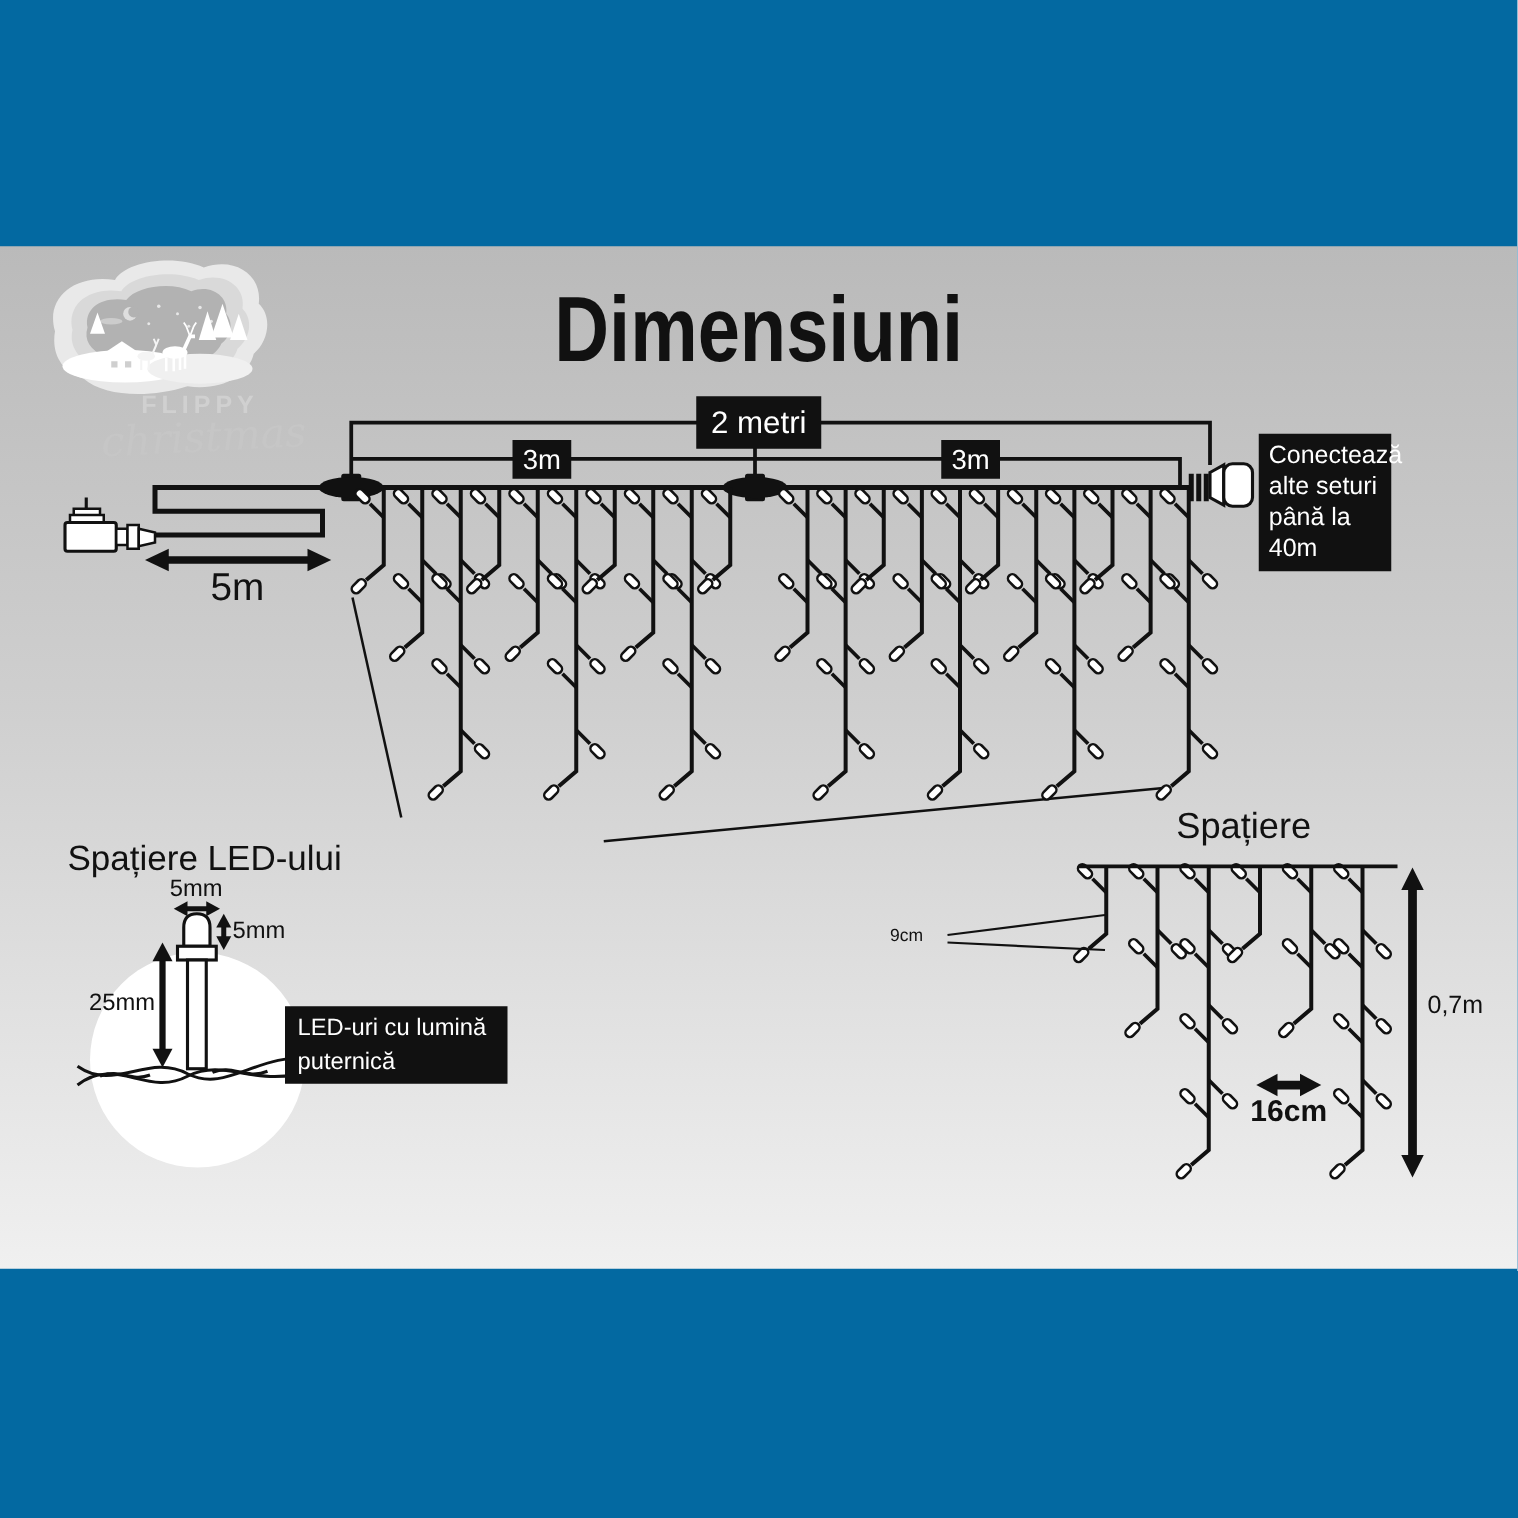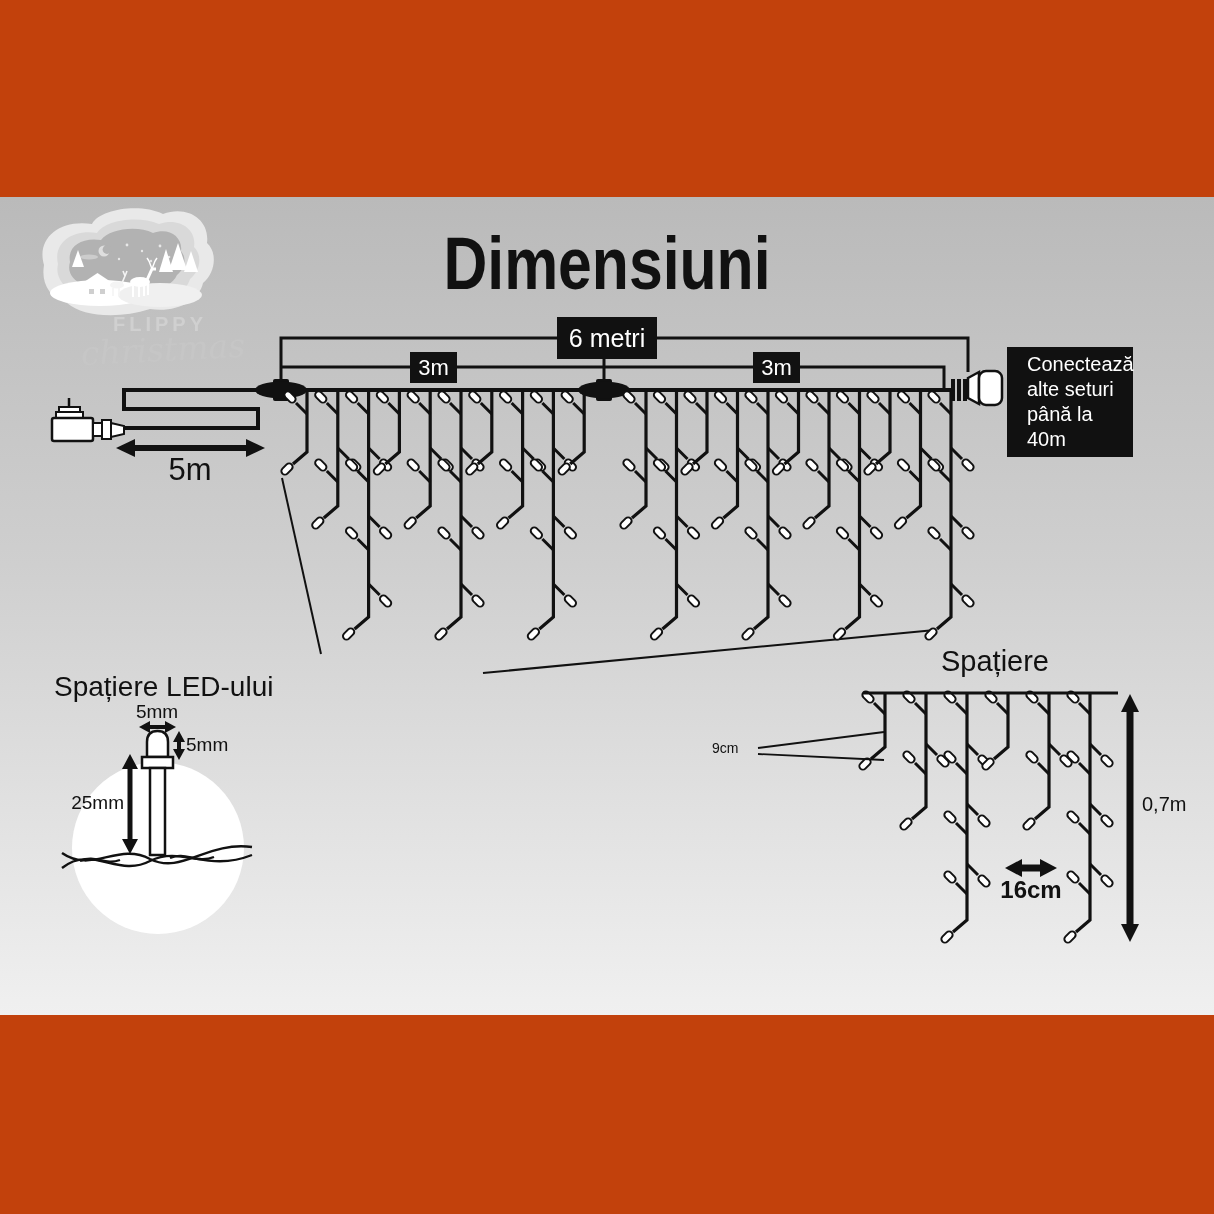--- a/index.html
+++ b/index.html
@@ -1,38 +1,38 @@
 <!DOCTYPE html>
 <html style="--band-top: #bababa; --band-bottom: #f0f0f0; --ink: #111111; --box-bg: #111111; --box-text: #ffffff; --bulb-fill: #ffffff;"><head>
 <meta charset="utf-8">
 <style>
   * { margin:0; padding:0; box-sizing:border-box; }
   html,body { background:#ffffff; }
   #stage {
     position:relative; width:1214px; height:1214px; overflow:hidden;
-    background:#c2410c; font-family:"Liberation Sans", sans-serif; color:var(--ink,#111);
+    background:#0369a1; font-family:"Liberation Sans", sans-serif; color:var(--ink,#111);
   }
   #band {
     position:absolute; left:0; top:197px; width:1214px; height:818px;
     background:linear-gradient(180deg, var(--band-top,#bababa) 0%, #cfcfcf 45%, var(--band-bottom,#f0f0f0) 100%);
   }
   #art { position:absolute; left:0; top:0; }
   .lbl { position:absolute; color:var(--ink,#111); white-space:nowrap; }
   .box {
     position:absolute; background:var(--box-bg,#111); color:var(--box-text,#fff);
     display:flex; align-items:center; justify-content:center; text-align:center;
   }
   .box.left { justify-content:flex-start; text-align:left; white-space:normal; }
   #title { left:0; right:0; top:221px; text-align:center; font-size:74px; font-weight:bold;
            transform:scaleX(0.82); letter-spacing:0px; }
   #box-6metri   { left:557px; top:317px; width:100px; height:42px; font-size:25px; }
   #box-3m-left  { left:410px; top:352px; width:47px;  height:31px; font-size:22px; }
   #box-3m-right { left:753px; top:352px; width:47px;  height:31px; font-size:22px; }
   #lbl-5m       { left:130px; top:452px; width:120px; text-align:center; font-size:31px; }
-  #box-connect  { left:1007px; top:347px; width:126px; padding:5px 20px; font-size:20px; line-height:25px; }
+  #box-connect  { left:1007px; top:347px; width:106px; padding:5px 8px; font-size:20px; line-height:25px; }
   #box-ledcount { left:321px; top:651px; width:162px; height:37px; font-size:21px; }
   #lbl-marimea  { left:54px;  top:671px; font-size:28px; }
   #lbl-5mm-top  { left:122px; top:701px; width:70px; text-align:center; font-size:19px; }
   #lbl-5mm-right{ left:186px; top:734px; font-size:19px; }
   #lbl-25mm     { left:56px;  top:792px; width:68px; text-align:right; font-size:19px; }
   #box-note     { left:228px; top:805px; width:178px; padding:4px 10px; font-size:19px; line-height:27px; }
   #lbl-spatiere { left:920px; top:645px; width:150px; text-align:center; font-size:29px; }
   #lbl-9cm      { left:712px; top:740px; font-size:14px; }
   #lbl-16cm     { left:995px; top:876px; width:72px; text-align:center; font-size:24px;font-weight:bold; }
   #lbl-07m      { left:1142px; top:793px; font-size:20px; }
@@ -434,29 +434,30 @@
         <polygon points="130,854 122,839 138,839"></polygon>
       </g>
     </g>
   </svg>
 
   <div id="title" class="lbl">Dimensiuni</div>
 
   <div id="logo-flippy" class="lbl">FLIPPY</div>
   <div id="logo-christmas" class="lbl">christmas</div>
 
-  <div id="box-6metri" class="box">6 metri</div>
+  <div id="box-6metri" class="box">2 metri</div>
   <div id="box-3m-left" class="box">3m</div>
   <div id="box-3m-right" class="box">3m</div>
   <div id="lbl-5m" class="lbl">5m</div>
   <div id="box-connect" class="box left">Conectează alte seturi până la 40m</div>
 
   <div id="lbl-marimea" class="lbl">Spațiere LED-ului</div>
   <div id="lbl-5mm-top" class="lbl">5mm</div>
   <div id="lbl-5mm-right" class="lbl">5mm</div>
   <div id="lbl-25mm" class="lbl">25mm</div>
+  <div id="box-note" class="box left">LED-uri cu lumină puternică</div>
 
   <div id="lbl-spatiere" class="lbl">Spațiere</div>
   <div id="lbl-9cm" class="lbl">9cm</div>
   <div id="lbl-16cm" class="lbl">16cm</div>
   <div id="lbl-07m" class="lbl">0,7m</div>
 
 </div>
 
 </body></html>

